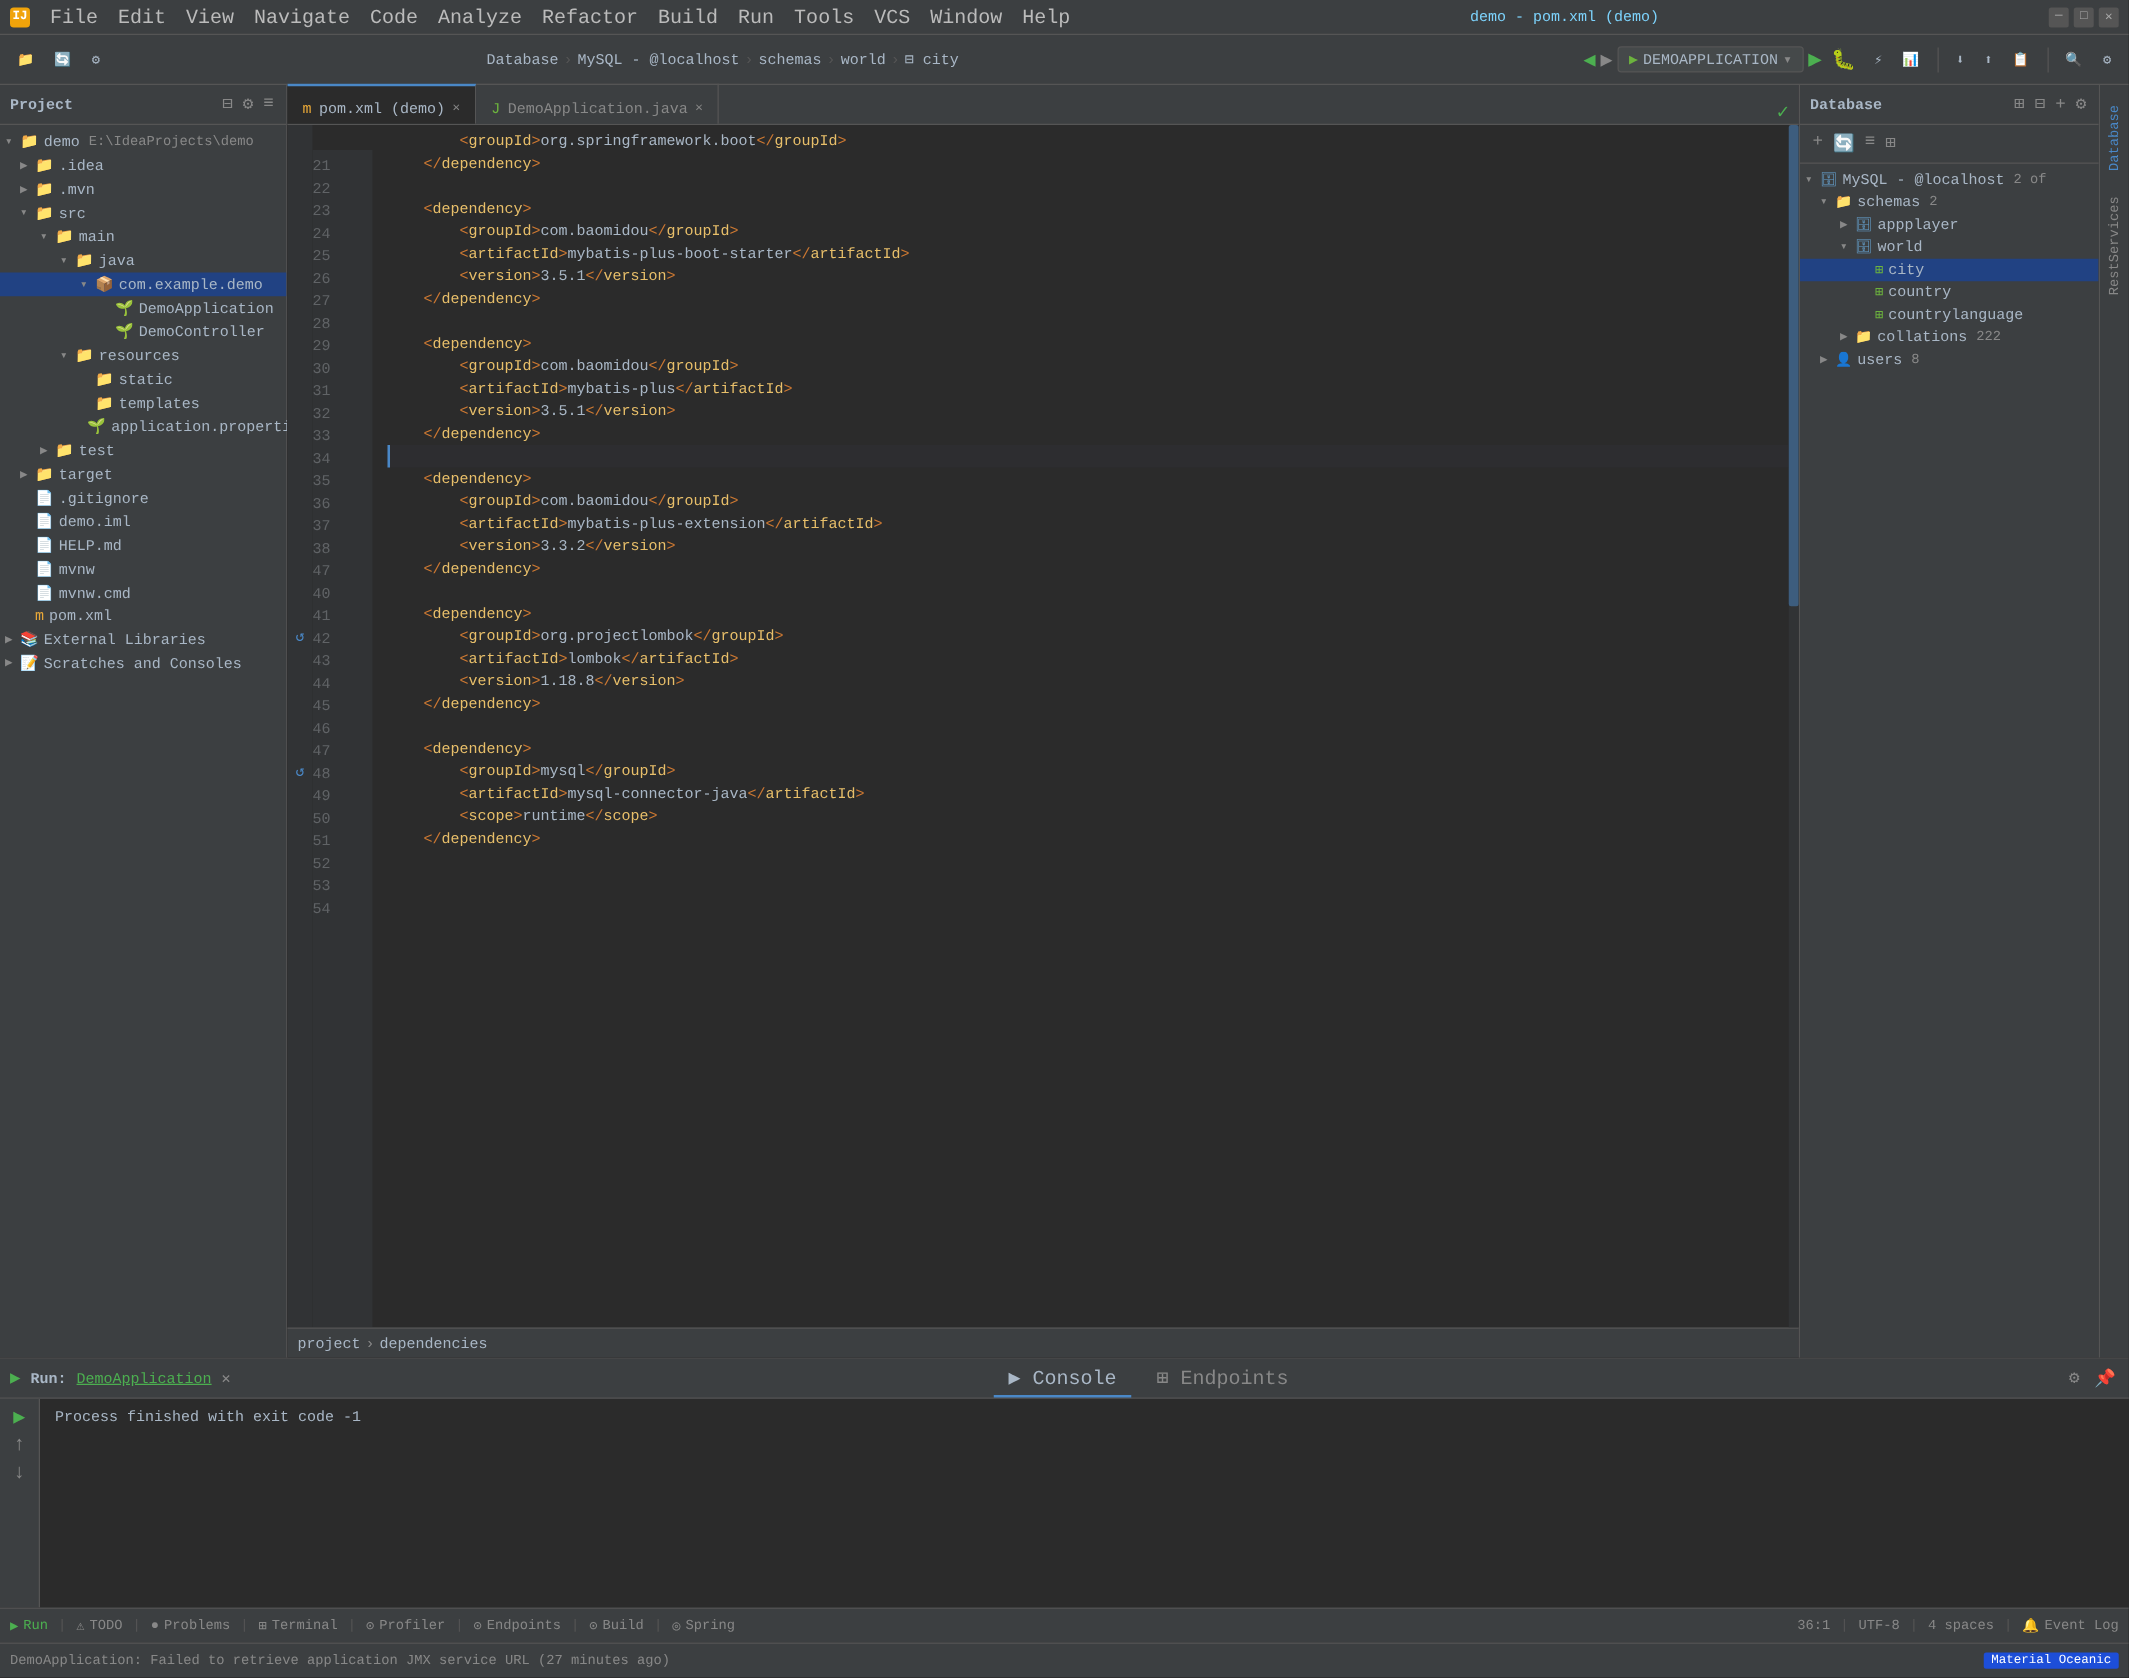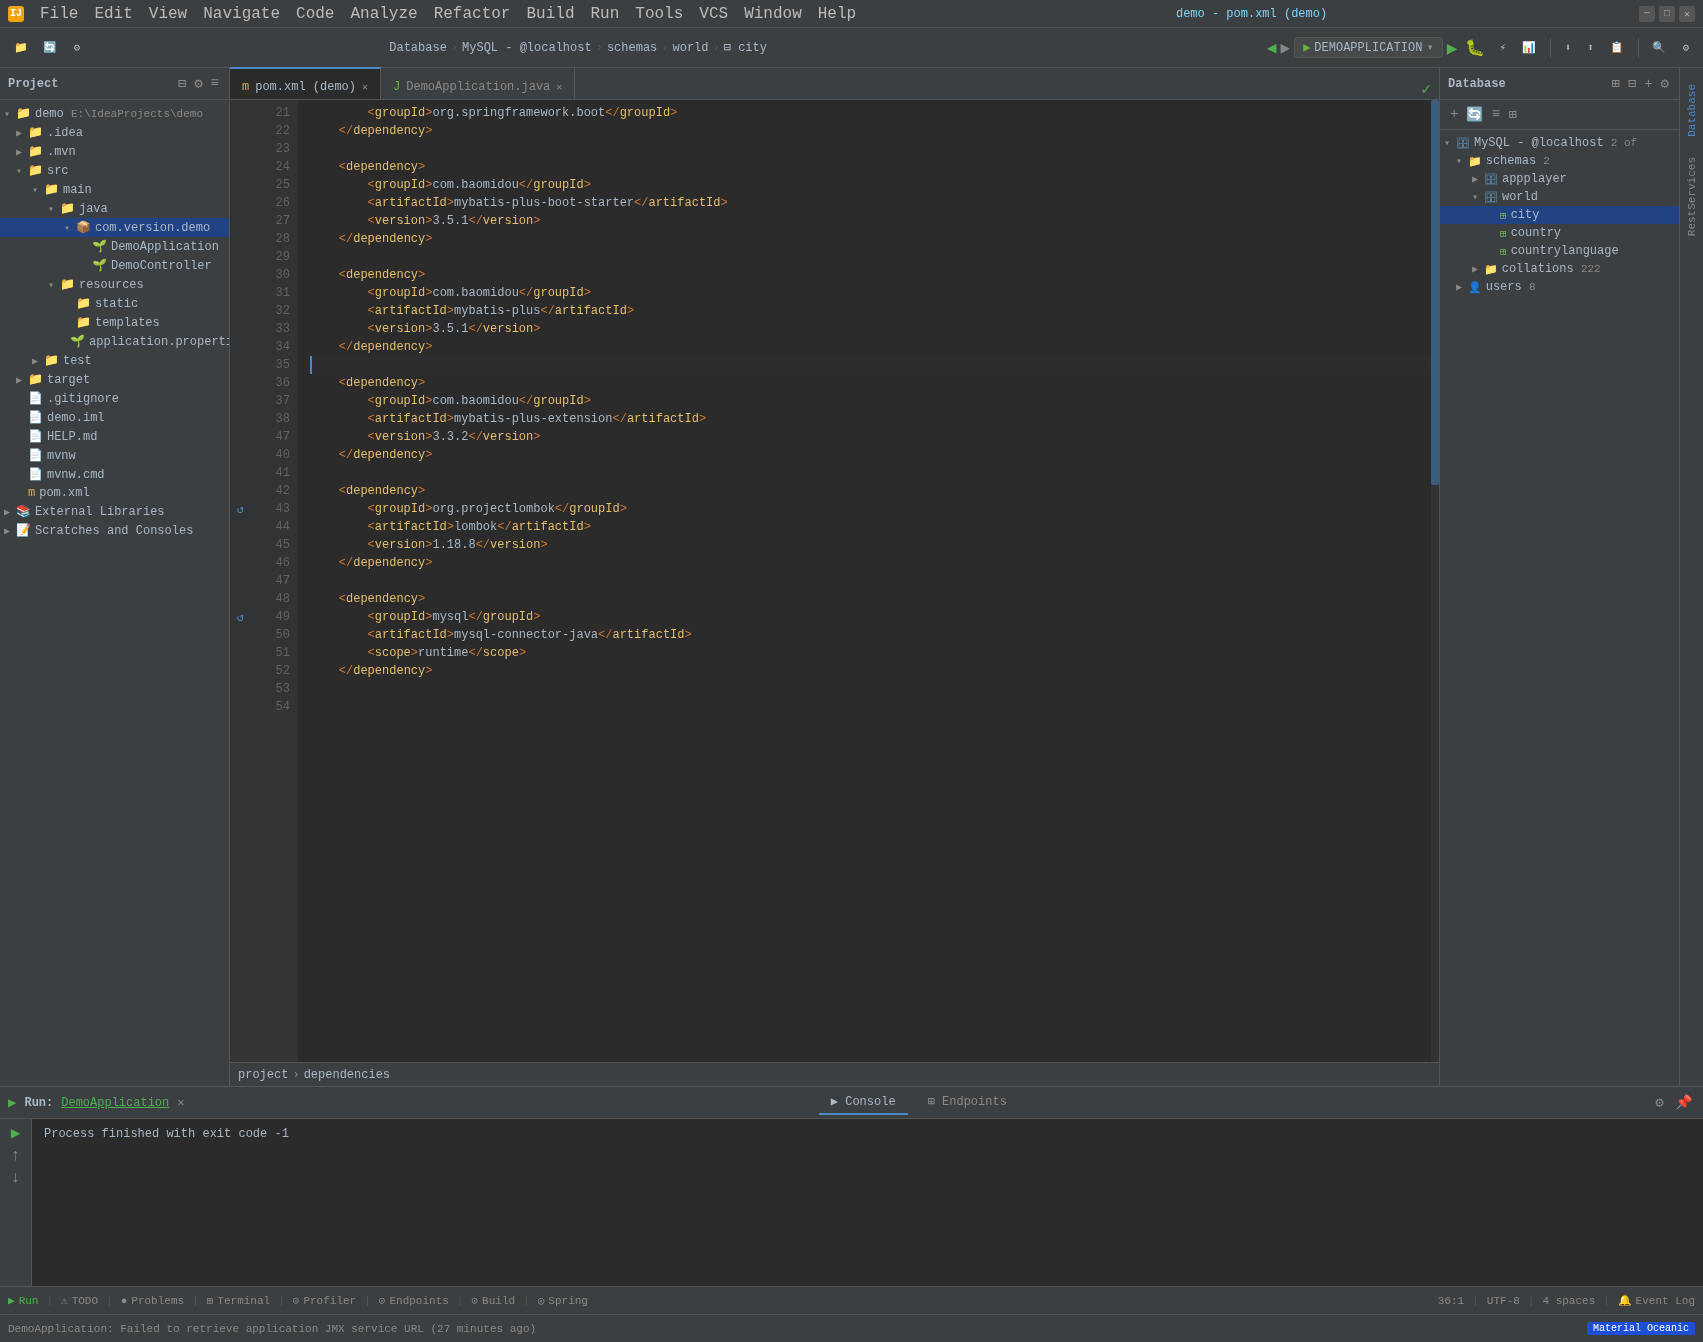--- a/index.html
+++ b/index.html
@@ -180,25 +180,25 @@
     .code-editor {
       flex: 1;
       display: flex;
       overflow: hidden;
       background: #2b2b2b;
     }
     .line-numbers {
       width: 48px;
       background: #313335;
       padding: 4px 0;
-      text-align: right;
       color: #606366;
       font-size: 12px;
       user-select: none;
       overflow: hidden;
+      margin-top: 20px;
     }
     .line-num {
       height: 18px;
       padding-right: 8px;
       line-height: 18px;
     }
     .code-content {
       flex: 1;
       padding: 4px 0 4px 12px;
       overflow-y: auto;
@@ -282,21 +282,21 @@
       padding: 0 8px;
       gap: 8px;
     }
     .run-label {
       font-size: 12px;
       color: #a9b7c6;
       font-weight: bold;
     }
     .run-tab {
       padding: 4px 12px;
-      font-size: 12px;
+      font-size: 16px;
       cursor: pointer;
       color: #888;
       border-bottom: 2px solid transparent;
     }
     .run-tab.active {
       color: #a9b7c6;
       border-bottom: 2px solid #4a88c7;
     }
     .console-output {
       flex: 1;
@@ -486,21 +486,21 @@
 
       <div class="tree-item indent-3">
         <span class="arrow">▾</span>
         <span class="icon" style="color:#3d8fbf">📁</span>
         <span>java</span>
       </div>
 
       <div class="tree-item indent-4 selected">
         <span class="arrow">▾</span>
         <span class="icon" style="color:#6cb33e">📦</span>
-        <span>com.version.demo</span>
+        <span>com.example.demo</span>
       </div>
 
       <div class="tree-item indent-5">
         <span class="arrow" style="visibility:hidden">▶</span>
         <span class="icon spring-icon">🌱</span>
         <span>DemoApplication</span>
       </div>
 
       <div class="tree-item indent-5">
         <span class="arrow" style="visibility:hidden">▶</span>

